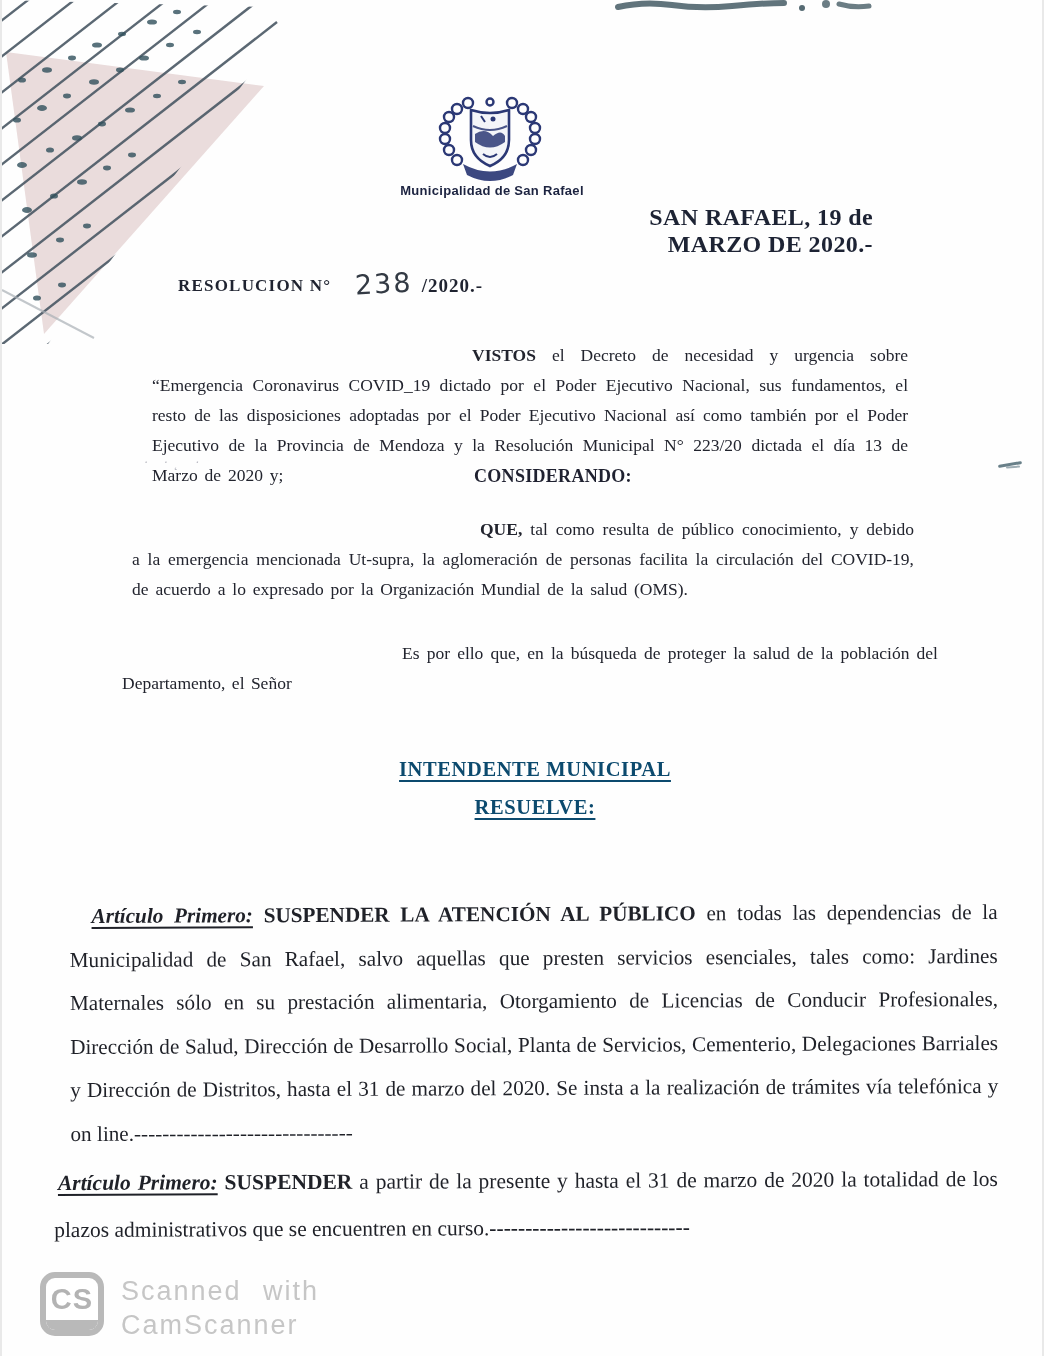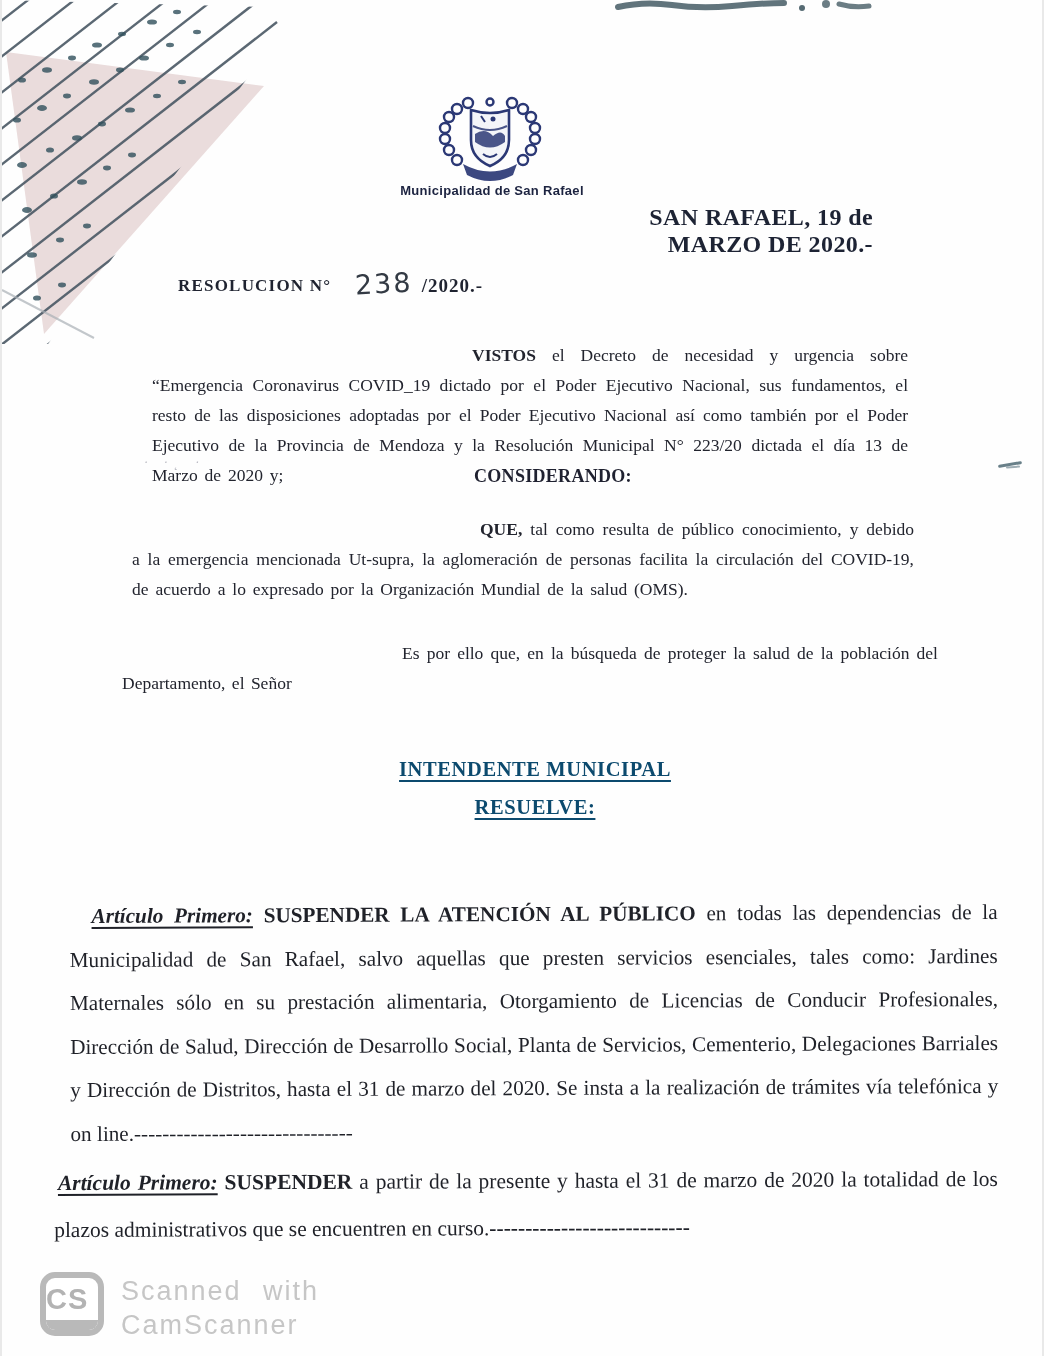--- a/index.html
+++ b/index.html
@@ -84,21 +84,21 @@
   .art-label{
     font-weight:bold;font-style:italic;
     text-decoration:underline;text-decoration-thickness:2px;text-underline-offset:4px;
   }
   
   .cs-icon{
     position:absolute;left:38px;top:1272px;
     width:52px;height:52px;
     border:6px solid #b9b9b9;border-radius:15px;
     background:#ffffff;overflow:hidden;
-    display:flex;align-items:center;
+    display:flex;align-items:center;justify-content:center;
   }
   .cs-letters{
     font:bold 29px "Liberation Sans",sans-serif;
     color:#b3b3b3;letter-spacing:1px;margin-top:-9px;
   }
   .cs-bar{position:absolute;bottom:0;left:0;right:0;height:10px;background:#b9b9b9;}
   .cs-text{
     position:absolute;left:119px;top:1274px;
     font-family:"Liberation Sans",sans-serif;
     font-size:27px;line-height:34px;

